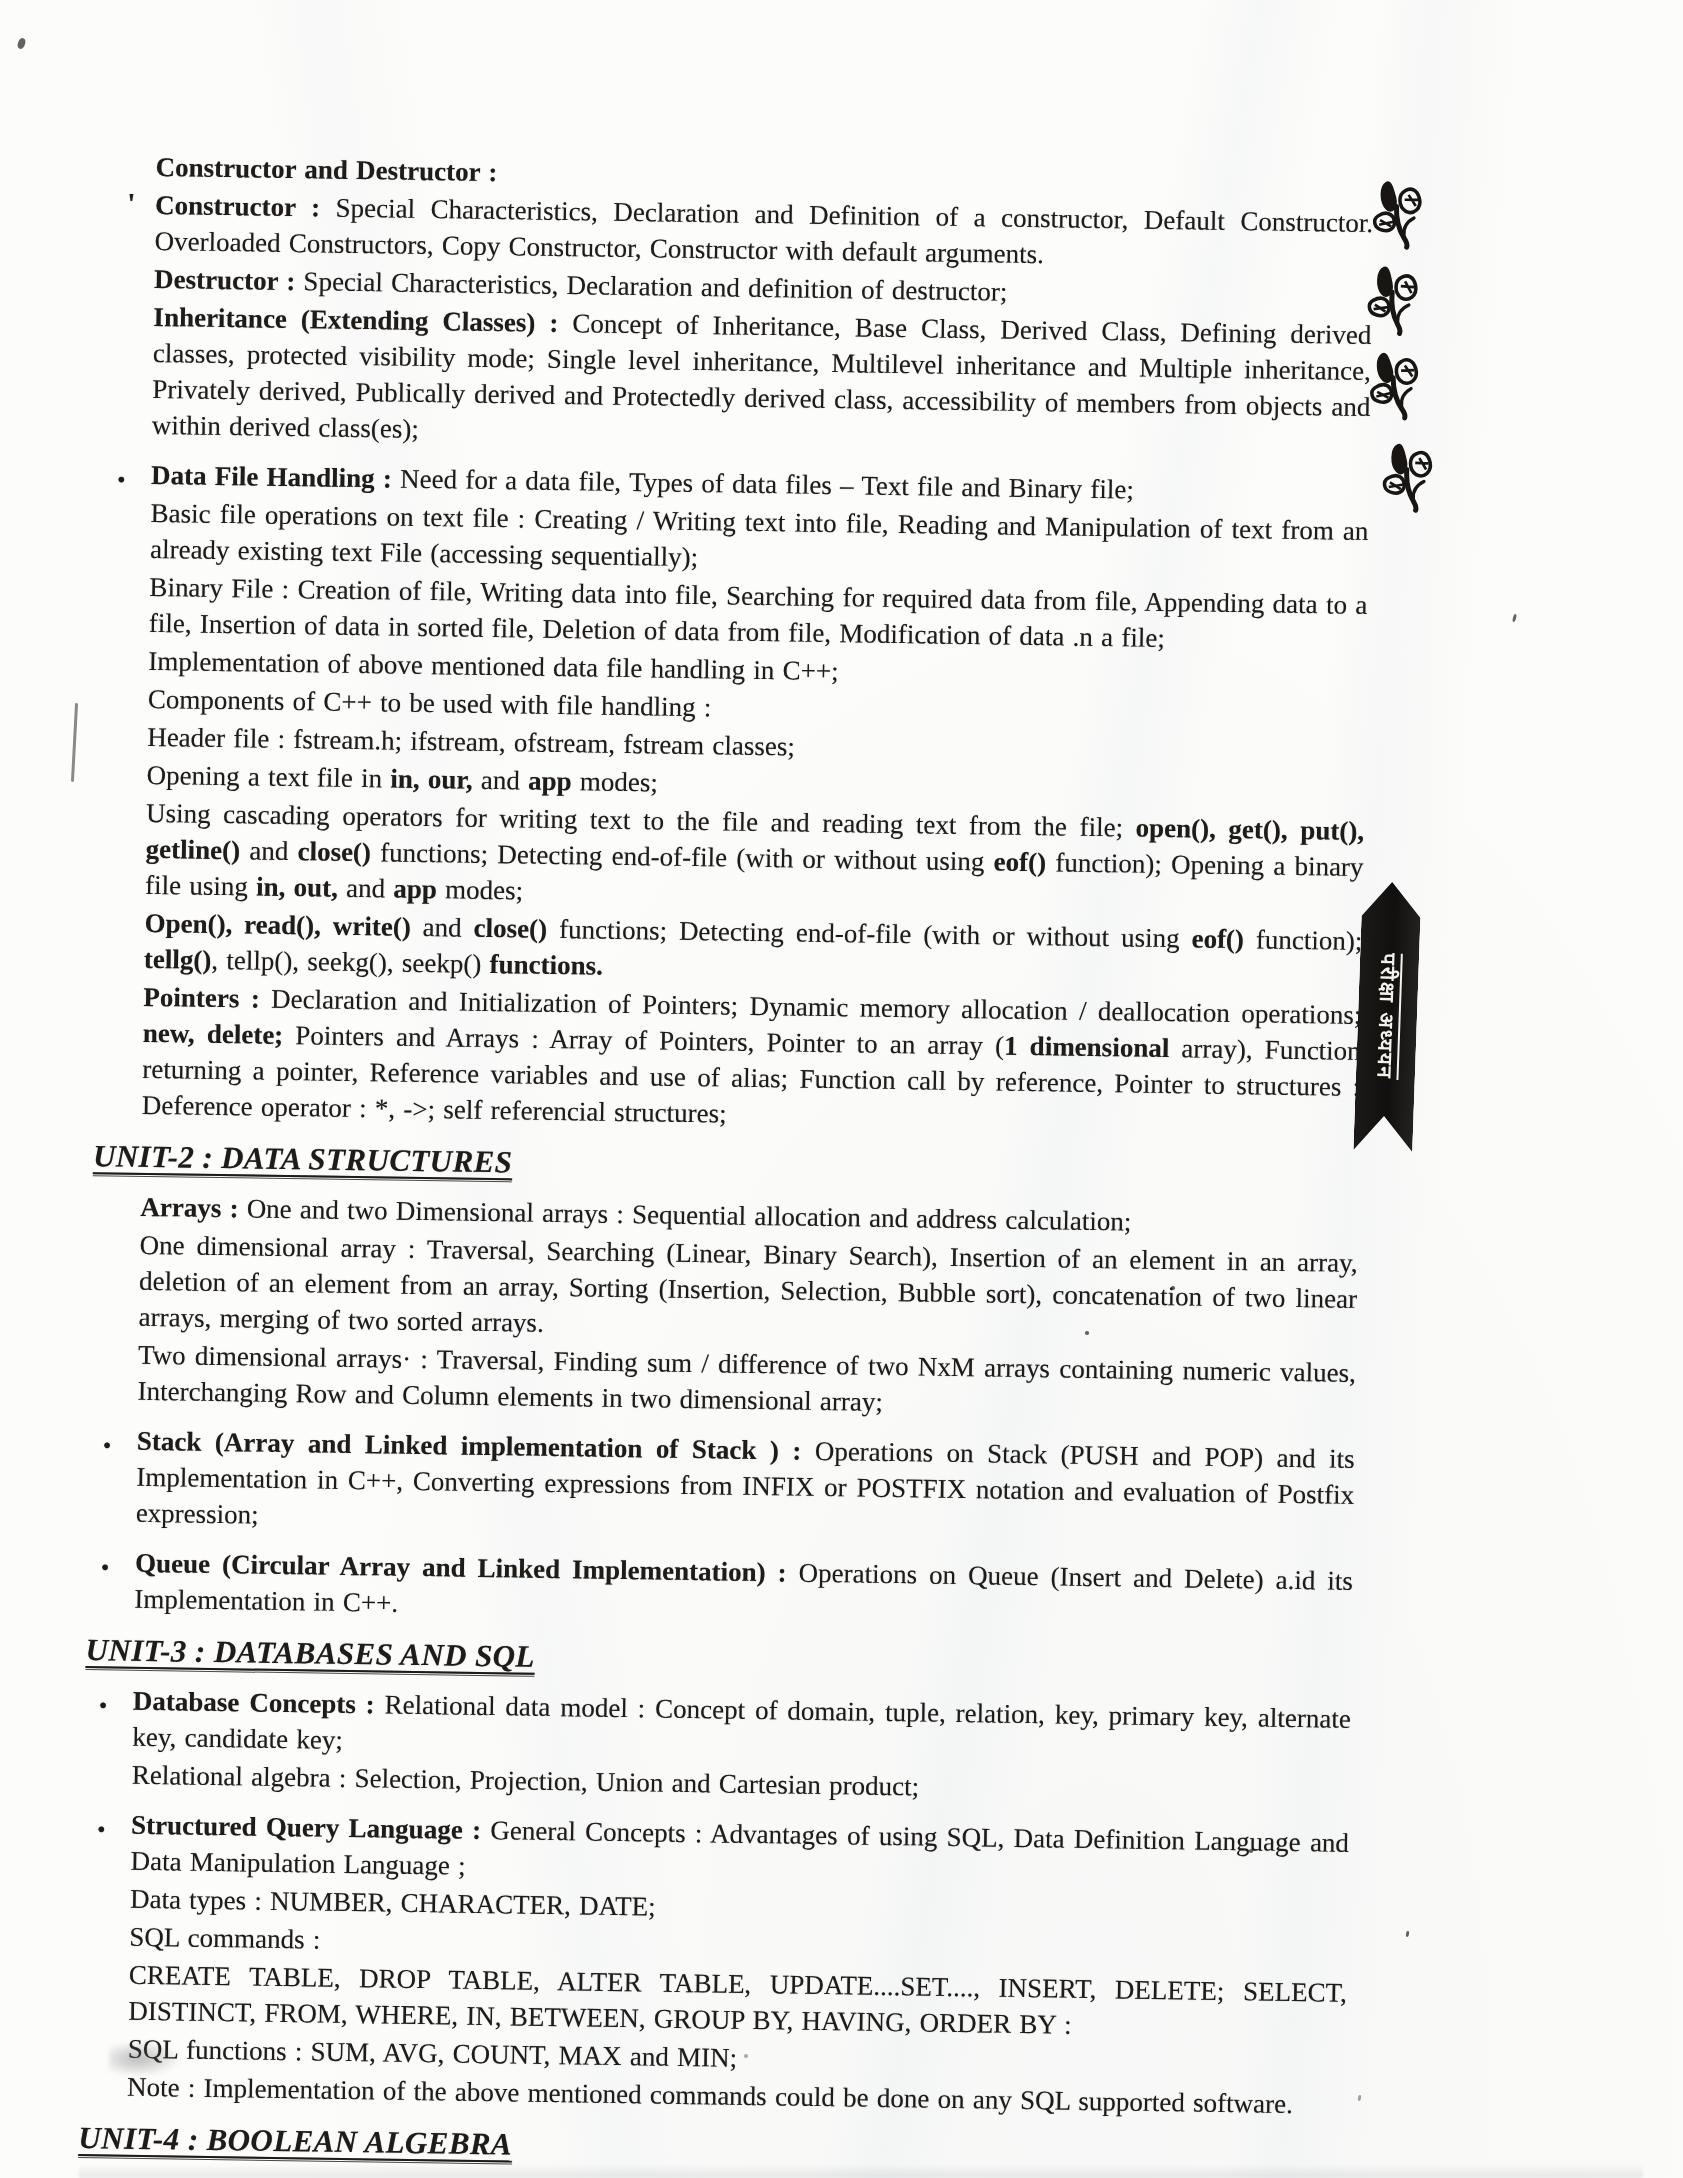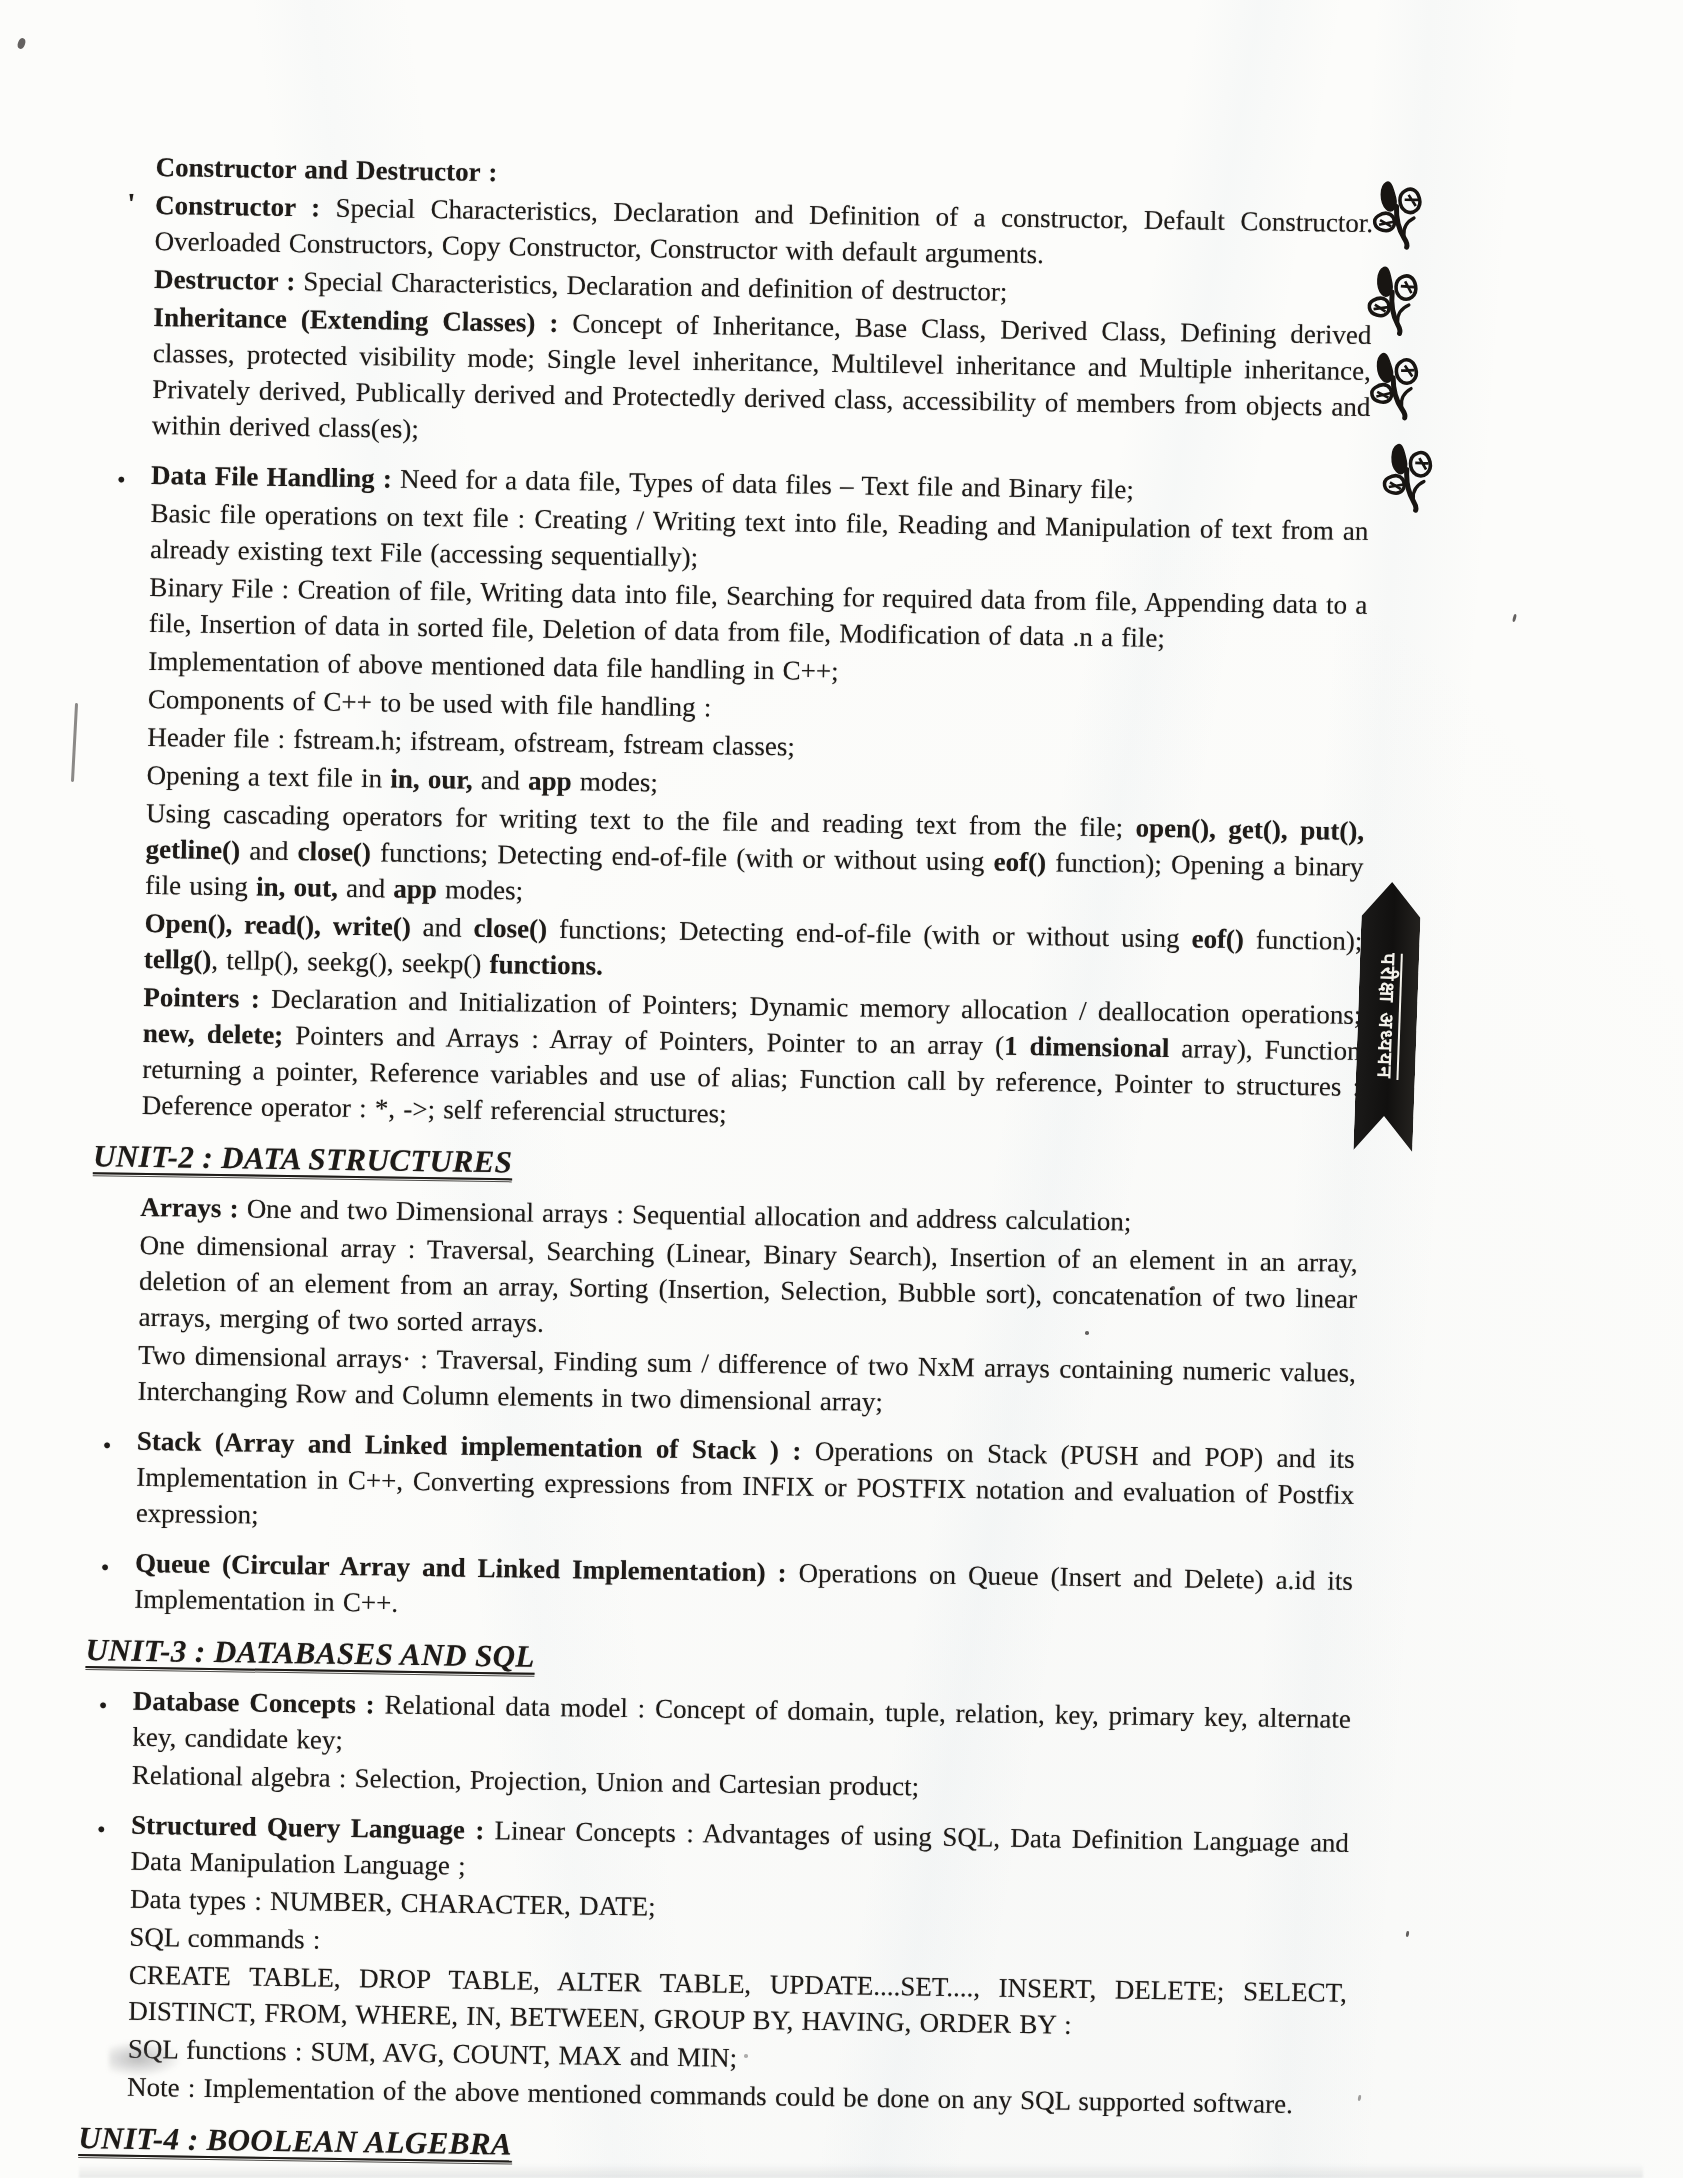--- a/index.html
+++ b/index.html
@@ -143,21 +143,21 @@
         <p class="para"><span class="seg bold">Queue (Circular Array and Linked Implementation) : </span><span class="seg">Operations on Queue (Insert and Delete) a.id its Implementation in C++.</span></p>
       </div>
       <div class="heading-row"><div class="unit-heading">UNIT-3 : DATABASES AND SQL</div></div>
       <div class="block">
         <span class="bullet">•</span>
         <p class="para"><span class="seg bold">Database Concepts : </span><span class="seg">Relational data model : Concept of domain, tuple, relation, key, primary key, alternate key, candidate key;</span></p>
         <p class="para"><span class="seg">Relational algebra : Selection, Projection, Union and Cartesian product;</span></p>
       </div>
       <div class="block">
         <span class="bullet">•</span>
-        <p class="para"><span class="seg bold">Structured Query Language : </span><span class="seg">Linear Concepts : Advantages of using SQL, Data Definition Language and Data Manipulation Language ;</span></p>
+        <p class="para"><span class="seg bold">Structured Query Language : </span><span class="seg">General Concepts : Advantages of using SQL, Data Definition Language and Data Manipulation Language ;</span></p>
         <p class="para"><span class="seg">Data types : NUMBER, CHARACTER, DATE;</span></p>
         <p class="para"><span class="seg">SQL commands :</span></p>
         <p class="para"><span class="seg">CREATE TABLE, DROP TABLE, ALTER TABLE, UPDATE....SET...., INSERT, DELETE; SELECT, DISTINCT, FROM, WHERE, IN, BETWEEN, GROUP BY, HAVING, ORDER BY :</span></p>
         <p class="para"><span class="seg">SQL functions : SUM, AVG, COUNT, MAX and MIN;</span></p>
         <p class="para"><span class="seg">Note : Implementation of the above mentioned commands could be done on any SQL supported software.</span></p>
       </div>
       <div class="heading-row"><div class="unit-heading">UNIT-4 : BOOLEAN ALGEBRA</div></div>
     </div>
 
   <div class="stamp stamp-1">

